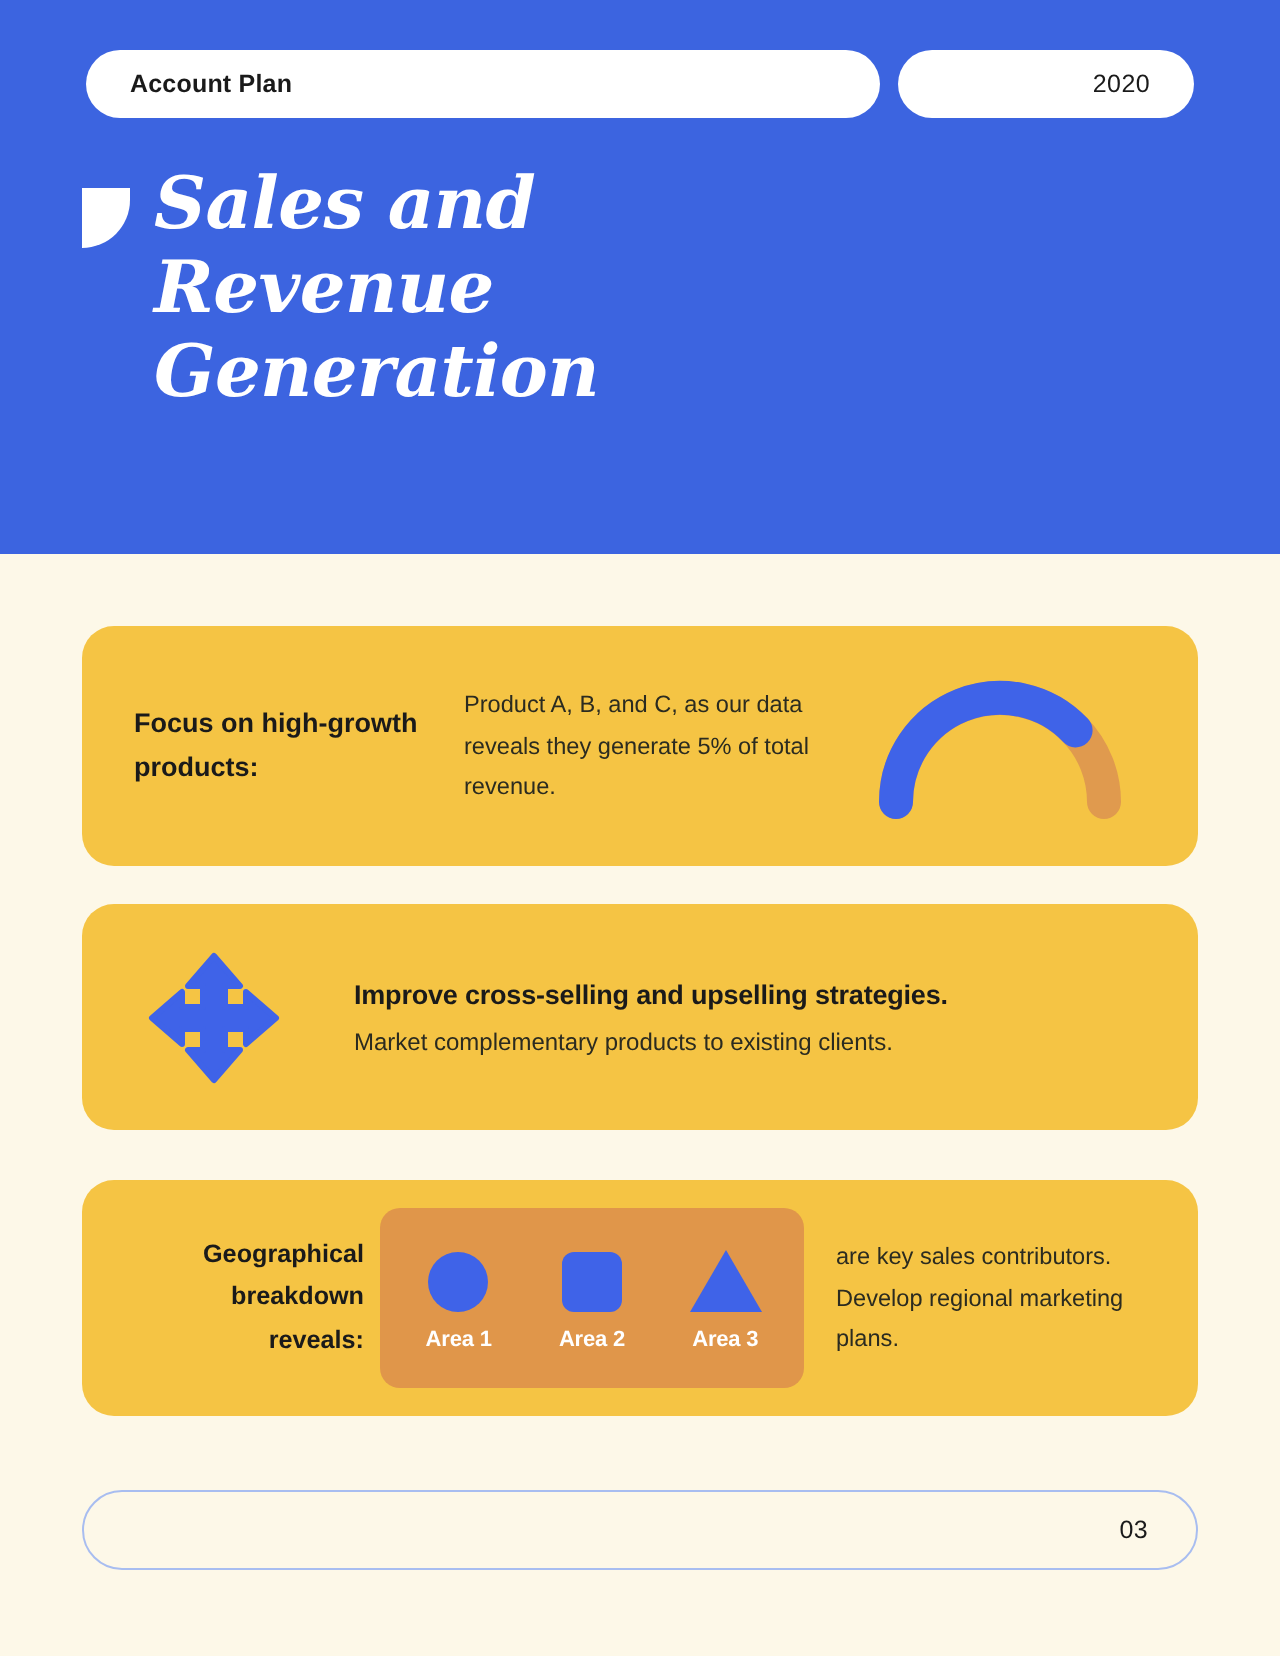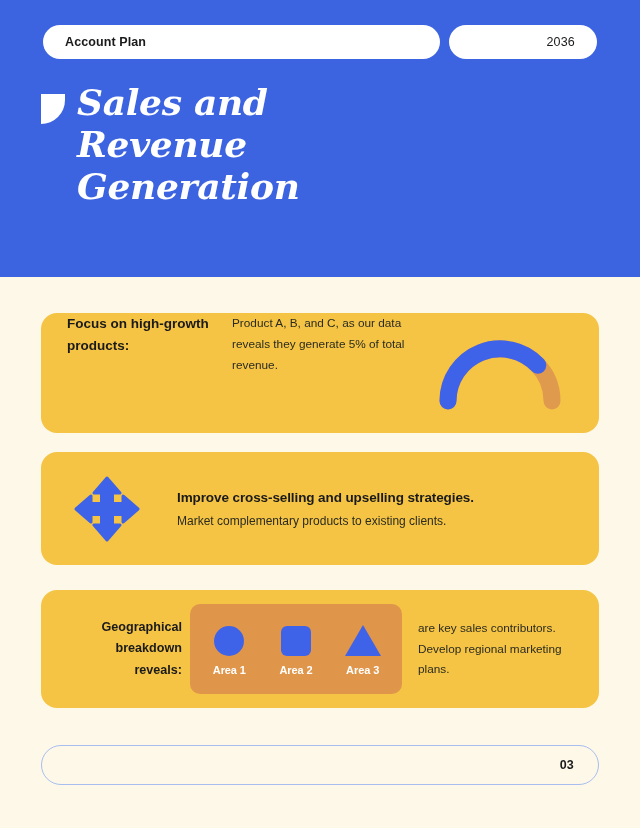--- a/index.html
+++ b/index.html
@@ -101,20 +101,21 @@
     border-radius: 16px;
     box-sizing: border-box;
   }
   .card-1 { top: 313px; height: 120px; }
   .card-2 { top: 452px; height: 113px; }
   .card-3 { top: 590px; height: 118px; }
 
   
   .c1-inner {
     display: flex;
+    align-items: center;
     height: 100%;
     padding: 0 22px 0 26px;
   }
   .c1-head {
     flex: 0 0 165px;
     font-size: 13.5px;
     font-weight: bold;
     line-height: 1.62;
     color: #1a1a1a;
   }
@@ -253,36 +254,36 @@
     border: 1.5px solid #a8bdf0;
     border-radius: 20px;
     box-sizing: border-box;
     display: flex;
     align-items: center;
     justify-content: flex-end;
     padding-right: 24px;
   }
   .footer span {
     font-size: 12.5px;
-    font-weight: bold;
+    font-weight: normal;
     color: #1a1a1a;
     letter-spacing: 0.2px;
   }
 </style>
 </head>
 <body>
 
 <div class="header">
 
   <div class="header-bar">
     <div class="pill pill-title">
       <span>Account Plan</span>
     </div>
     <div class="pill pill-year">
-      <span>2036</span>
+      <span>2020</span>
     </div>
   </div>
 
   <div class="title-row">
     <div class="quarter-shape"></div>
     <div class="slide-title">Sales and Revenue Generation</div>
   </div>
 
 </div>
 

